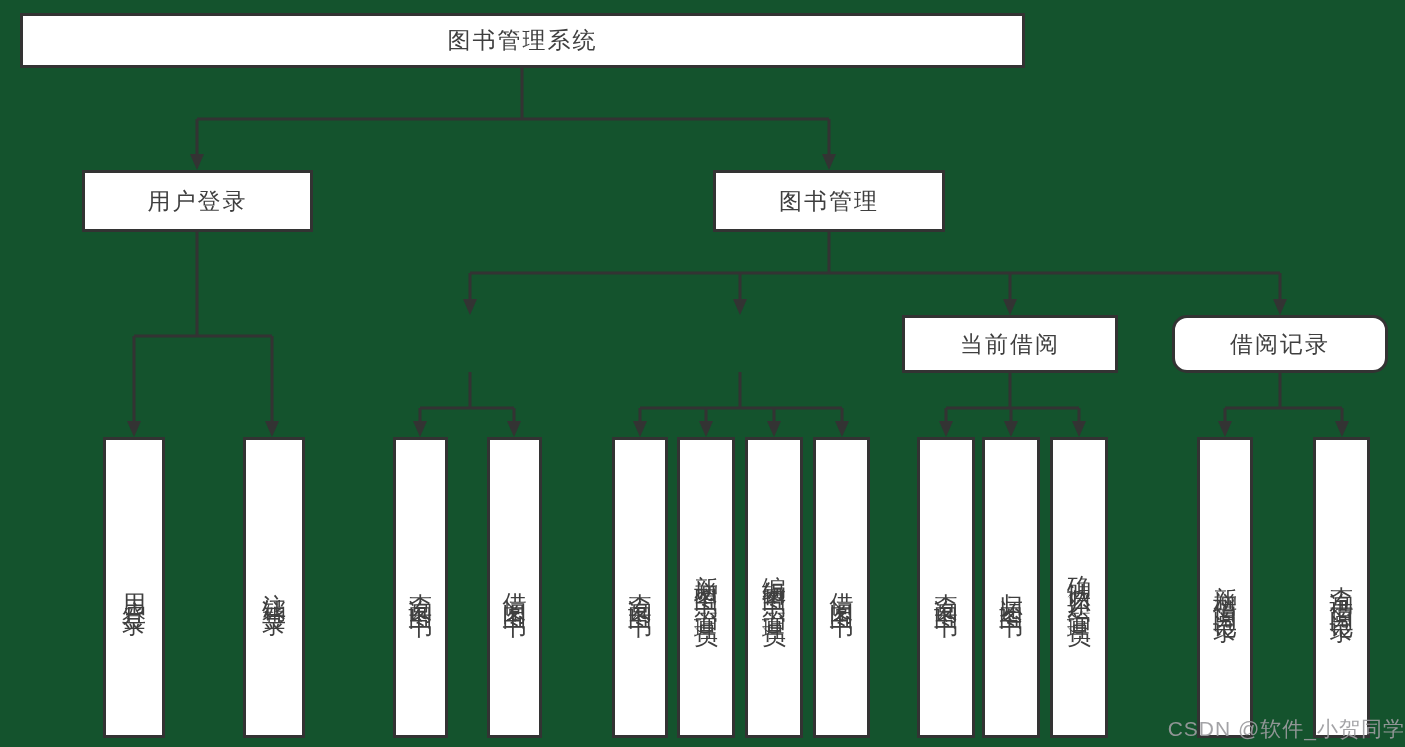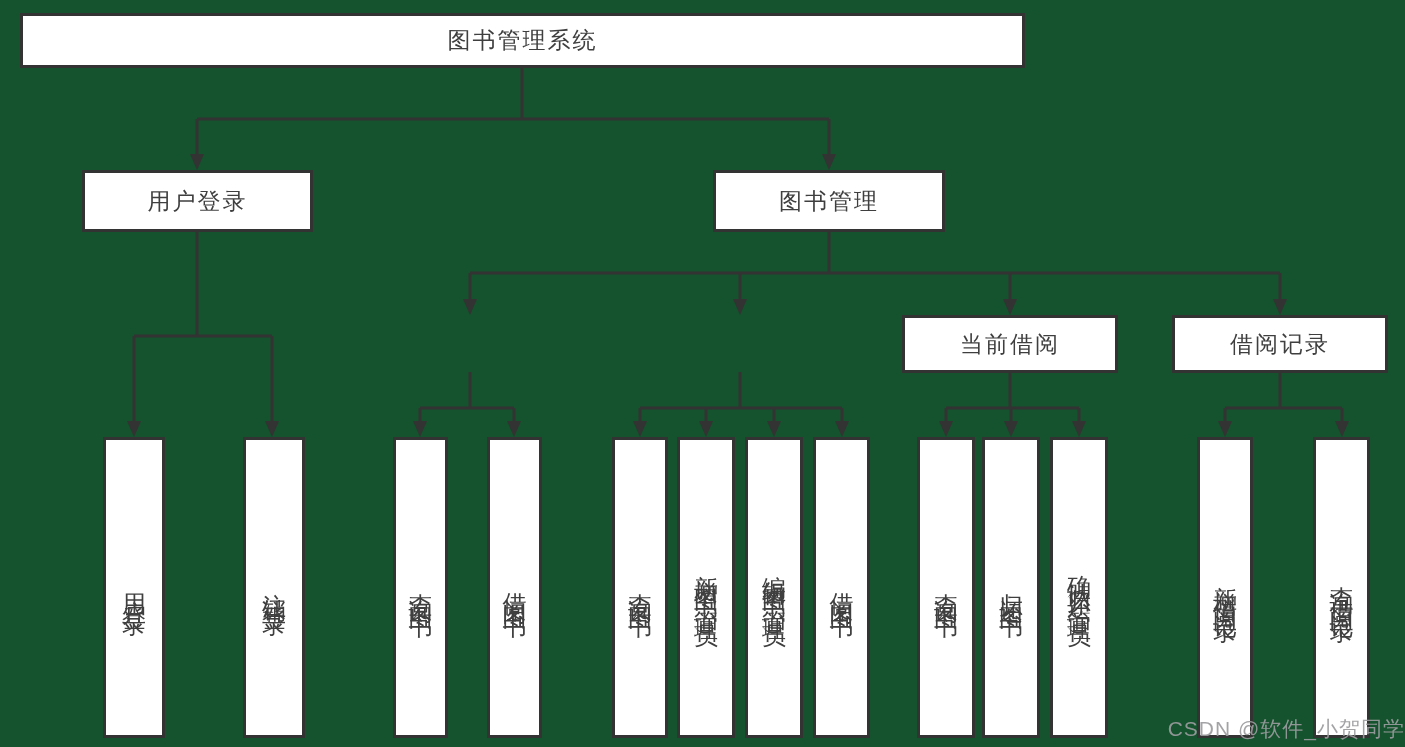--- a/index.html
+++ b/index.html
@@ -94,21 +94,21 @@
       <polygon points="1335,421 1349,421 1342,437"></polygon>
     </g>
   </svg>
 
   <div class="node h-node" style="left:20px; top:13px; width:1005px; height:55px;">图书管理系统</div>
 
   <div class="node h-node" style="left:82px; top:170px; width:231px; height:62px;">用户登录</div>
   <div class="node h-node" style="left:713px; top:170px; width:232px; height:62px;font-family:Liberation Mono, monospace;">图书管理</div>
 
   <div class="node h-node" style="left:902px; top:315px; width:216px; height:58px;">当前借阅</div>
-  <div class="node h-node" style="left:1172px; top:315px; width:216px; height:58px;">借阅记录</div>
+  <div class="node h-node" style="left:1172px; top:315px; width:216px; height:58px;border-radius:15px;">借阅记录</div>
 
   <div class="node v-node" style="left:103px; top:437px; width:62px; height:301px;">用户登录</div>
   <div class="node v-node" style="left:243px; top:437px; width:62px; height:301px;">注销登录</div>
 
   <div class="node v-node" style="left:393px; top:437px; width:55px; height:301px;">查询图书</div>
   <div class="node v-node" style="left:487px; top:437px; width:55px; height:301px;">借阅图书</div>
 
   <div class="node v-node" style="left:612px; top:437px; width:56px; height:301px;">查询图书</div>
   <div class="node v-node" style="left:677px; top:437px; width:58px; height:301px;">新增图书（管理员）</div>
   <div class="node v-node" style="left:745px; top:437px; width:58px; height:301px;">编辑图书（管理员）</div>

